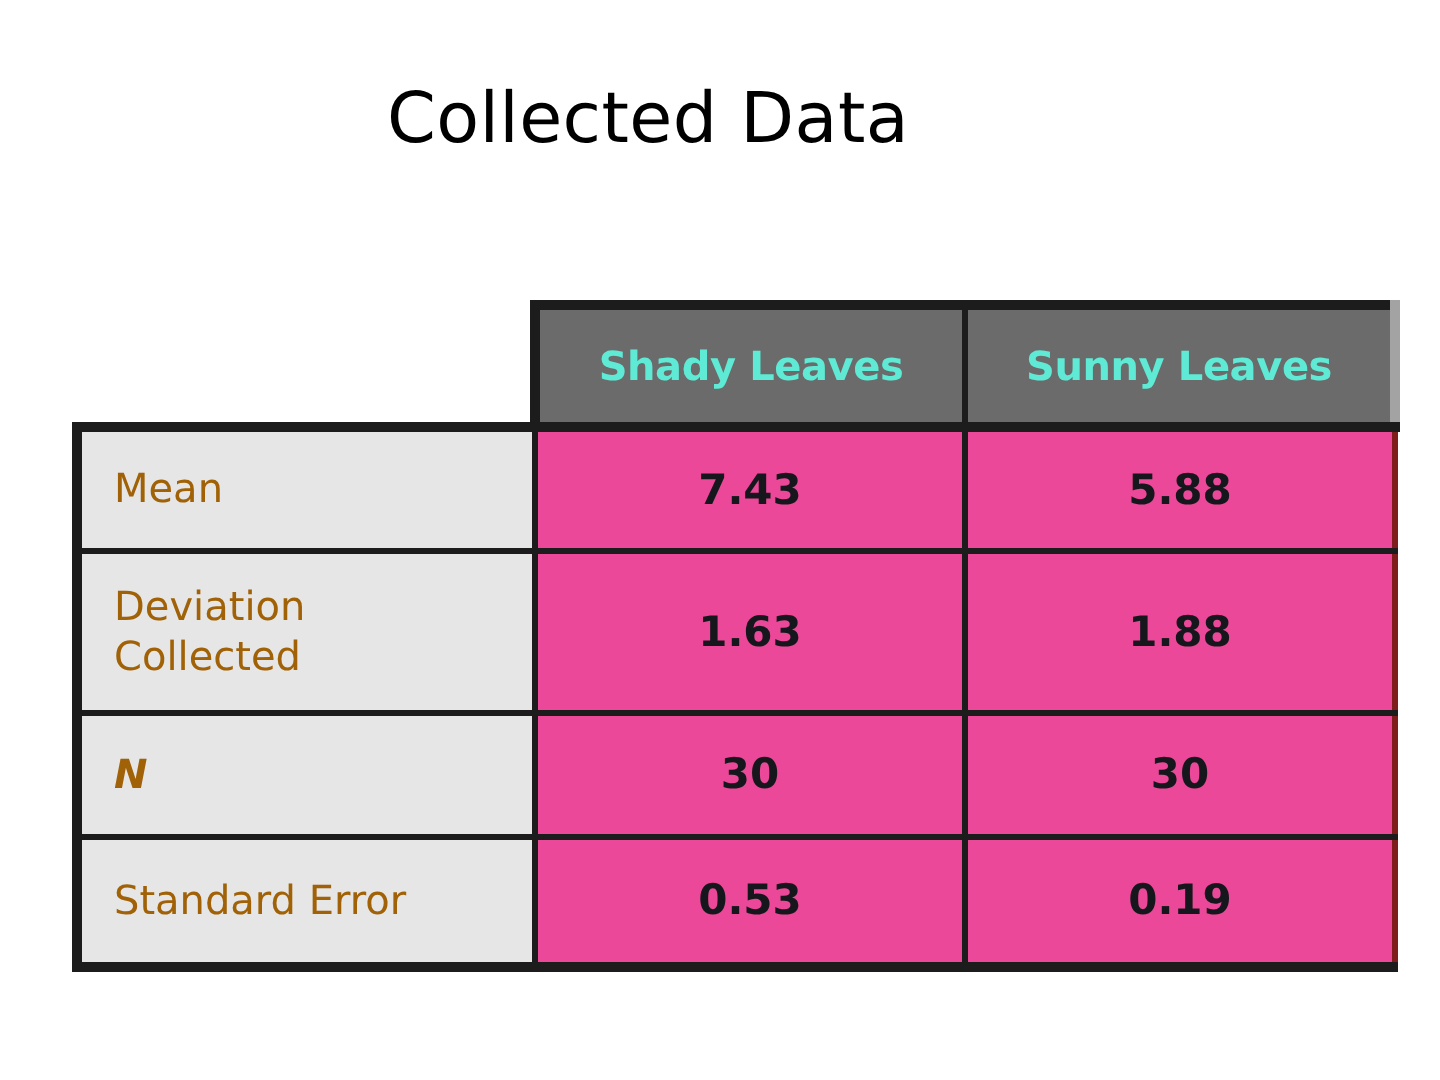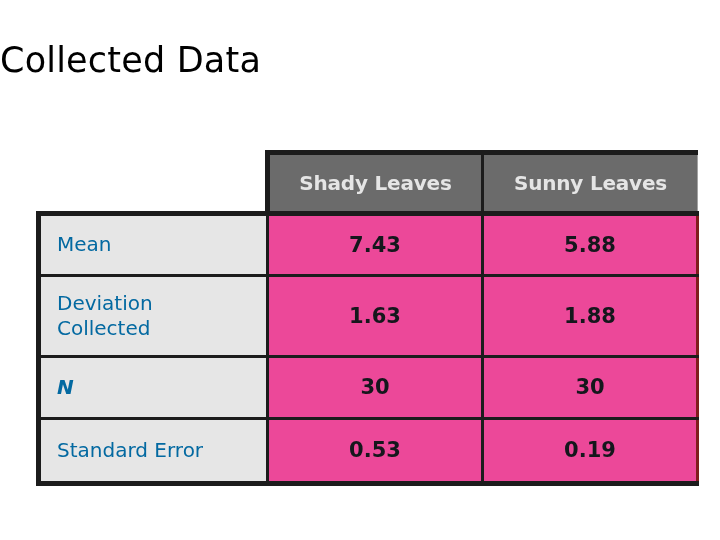--- a/index.html
+++ b/index.html
@@ -22,20 +22,21 @@
     height: 540px;
     background: #ffffff;
   }
 
   
   #slide-title {
     position: absolute;
     left: 0;
     top: 38px;
     width: 648px;
+    text-align: center;
     font-family: "DejaVu Sans", sans-serif;
     font-weight: 400;
     font-size: 35px;
     line-height: 44px;
     color: #000000;
     letter-spacing: 0.2px;
     white-space: nowrap;
   }
 
   
@@ -62,42 +63,42 @@
   td.corner-cell {
     background: #ffffff;
     border: none;
     height: 58px;
     padding: 0;
   }
 
   
   th.col-header {
     background: #6b6b6b;
-    color: #e5e5e5;
+    color: #5eead4;
     font-family: "DejaVu Sans", sans-serif;
     font-weight: 700;
     font-size: 20px;
     letter-spacing: -0.2px;
     text-align: center;
     vertical-align: middle;
     height: 58px;
     padding: 0 6px;
     border-top: 5px solid #1c1c1c;
     border-bottom: 5px solid #1c1c1c;
     border-left: 3px solid #1c1c1c;
     border-right: 3px solid #1c1c1c;
     box-sizing: border-box;
   }
   th.col-header.first-header { border-left: 5px solid #1c1c1c; }
-  th.col-header.last-header  { border-right: 1px solid #a3a3a3; }
+  th.col-header.last-header  { border-right: 5px solid #a3a3a3; }
 
   
   td.row-label {
     background: #e6e6e6;
-    color: #0369a1;
+    color: #a16207;
     font-family: "DejaVu Sans", sans-serif;
     font-weight: 400;
     font-size: 20px;
     line-height: 25px;
     text-align: left;
     vertical-align: middle;
     padding: 4px 10px 4px 16px;
     border-top: 3px solid #1c1c1c;
     border-bottom: 3px solid #1c1c1c;
     border-left: 5px solid #1c1c1c;

